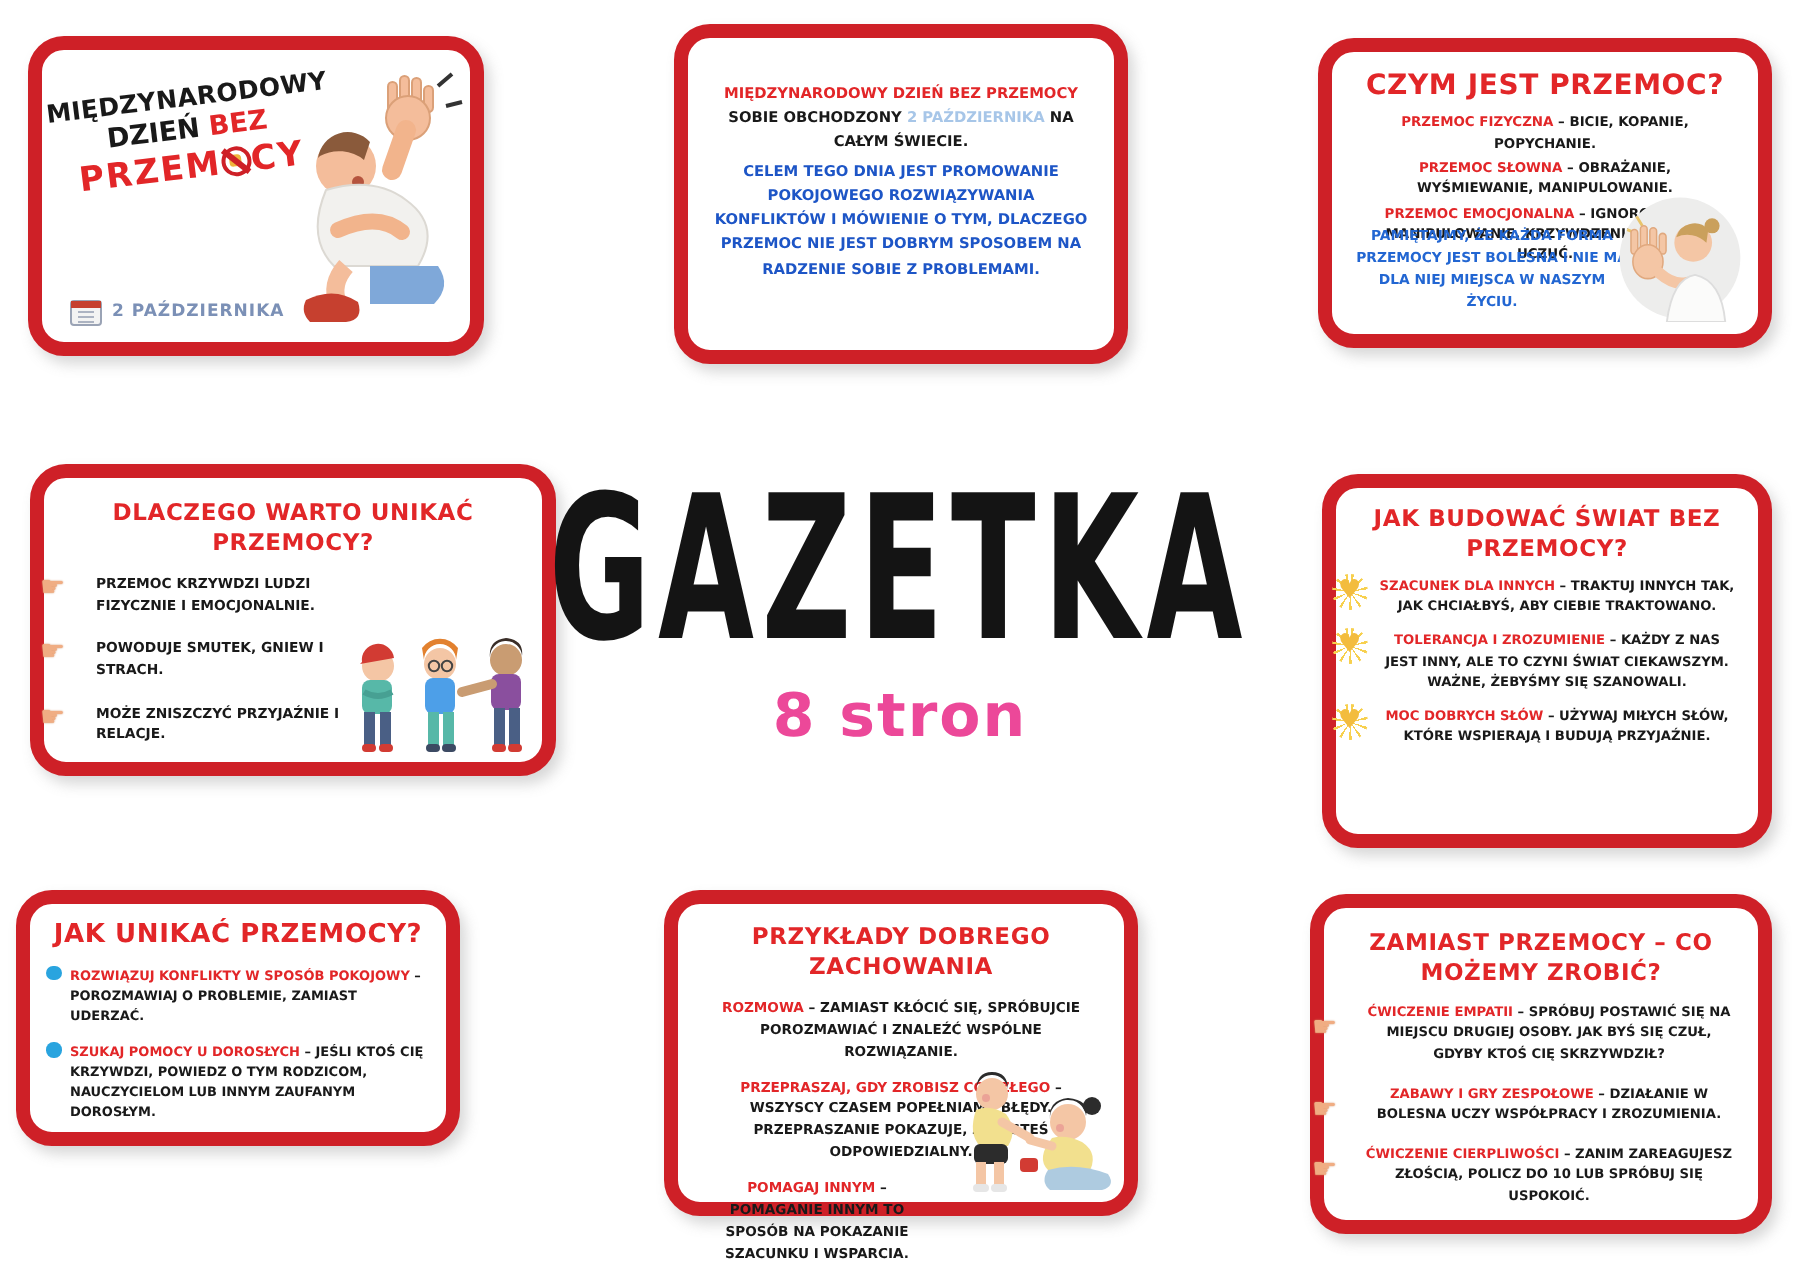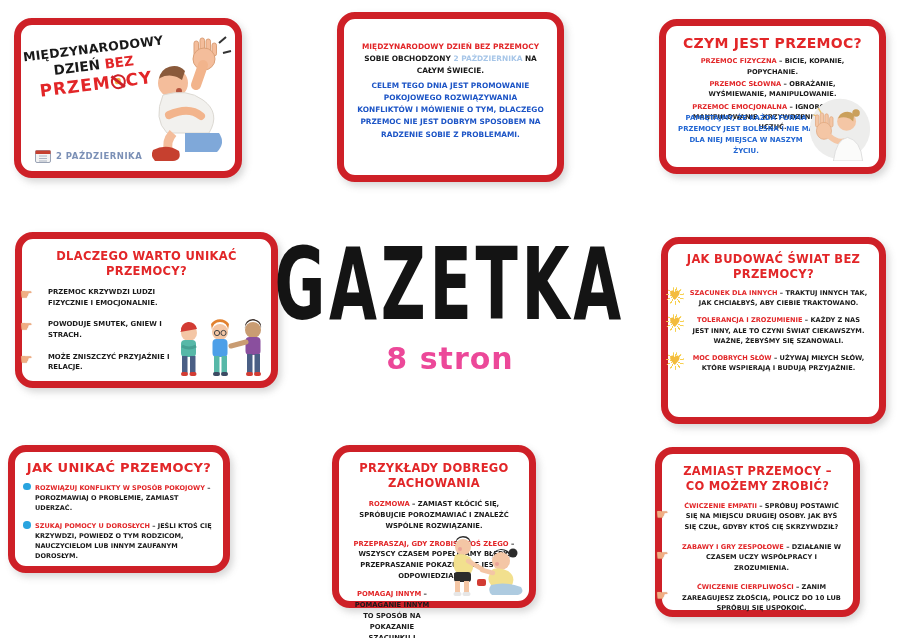--- a/index.html
+++ b/index.html
@@ -62,29 +62,29 @@
   .sun-heart { position:absolute; left:3px; top:-1px; color:#f3bc3e; font-size:13px; }
 
   
   .card-how { left:8px; top:445px; width:222px; height:128px; }
   .how-title { font-size:13px; margin-top:8px; }
   .how-items { list-style:none; margin-top:6px; padding:0 10px 0 20px; }
   .how-items li { position:relative; font-weight:bold; font-size:6.5px; line-height:1.55; margin-bottom:8px; text-align:left; }
   .dot-icon { position:absolute; left:-12px; top:0; width:7.5px; height:7.5px; border-radius:50%; background:#29a4df; }
 
   
-  .card-good { left:332px; top:445px; width:204px; height:163px; }
+  .card-good { left:332px; top:445px; width:237px; height:163px; }
   .good-title { font-size:11.5px; margin-top:9px; }
   .good-items { list-style:none; margin-top:8px; padding:0 12px; }
   .good-items li { text-align:center; font-weight:bold; font-size:6.8px; line-height:1.6; margin-bottom:7px; }
   .good-items li.narrow { padding-right:84px; }
   .help-illu { position:absolute; right:4px; bottom:4px; }
 
   
-  .card-instead { left:655px; top:447px; width:205px; height:170px; }
+  .card-instead { left:655px; top:447px; width:231px; height:170px; }
   .instead-title { font-size:11.5px; margin-top:10px; padding:0 14px; }
   .instead-items { list-style:none; margin-top:7px; padding:0 10px 0 18px; }
   .instead-items li { position:relative; text-align:center; font-weight:bold; font-size:6.6px; line-height:1.6; margin-bottom:9px; }
   .instead-items .hand-icon { left:-24px; top:2px; }
 
   
   .center-title { position:absolute; left:0; right:0; top:240px; text-align:center; }
   .center-title span { display:inline-block; font-size:100px; font-weight:bold; letter-spacing:6px; color:#141414; transform:scaleX(.62); line-height:.9; }
   .center-sub { position:absolute; left:0; right:0; top:341px; text-align:center; font-size:30px; font-weight:bold; color:#ec4899; letter-spacing:1px; }
 </style>
@@ -263,21 +263,21 @@
         <path d="M52 50 q14 -4 30 2 q4 6 -3 8 l-26 0 q-5 -4 -1 -10z" fill="#aecbe0"></path>
         <rect x="38" y="44" width="9" height="7" rx="2" fill="#d23b33"></rect>
       </g>
     </svg>
   </section>
 
   <section class="card card-instead">
     <h2 class="card-title instead-title">ZAMIAST PRZEMOCY – CO MOŻEMY ZROBIĆ?</h2>
     <ul class="instead-items">
       <li><span class="hand-icon">☛</span><span class="lead">ĆWICZENIE EMPATII</span><span> – SPRÓBUJ POSTAWIĆ SIĘ NA MIEJSCU DRUGIEJ OSOBY. JAK BYŚ SIĘ CZUŁ, GDYBY KTOŚ CIĘ SKRZYWDZIŁ?</span></li>
-      <li><span class="hand-icon">☛</span><span class="lead">ZABAWY I GRY ZESPOŁOWE</span><span> – DZIAŁANIE W CZASEM UCZY WSPÓŁPRACY I ZROZUMIENIA.</span></li>
+      <li><span class="hand-icon">☛</span><span class="lead">ZABAWY I GRY ZESPOŁOWE</span><span> – DZIAŁANIE W BOLESNA UCZY WSPÓŁPRACY I ZROZUMIENIA.</span></li>
       <li><span class="hand-icon">☛</span><span class="lead">ĆWICZENIE CIERPLIWOŚCI</span><span> – ZANIM ZAREAGUJESZ ZŁOŚCIĄ, POLICZ DO 10 LUB SPRÓBUJ SIĘ USPOKOIĆ.</span></li>
     </ul>
   </section>
 
   <h1 class="center-title"><span>GAZETKA</span></h1>
   <div class="center-sub">8 stron</div>
 
 </div>
 
 </body></html>

